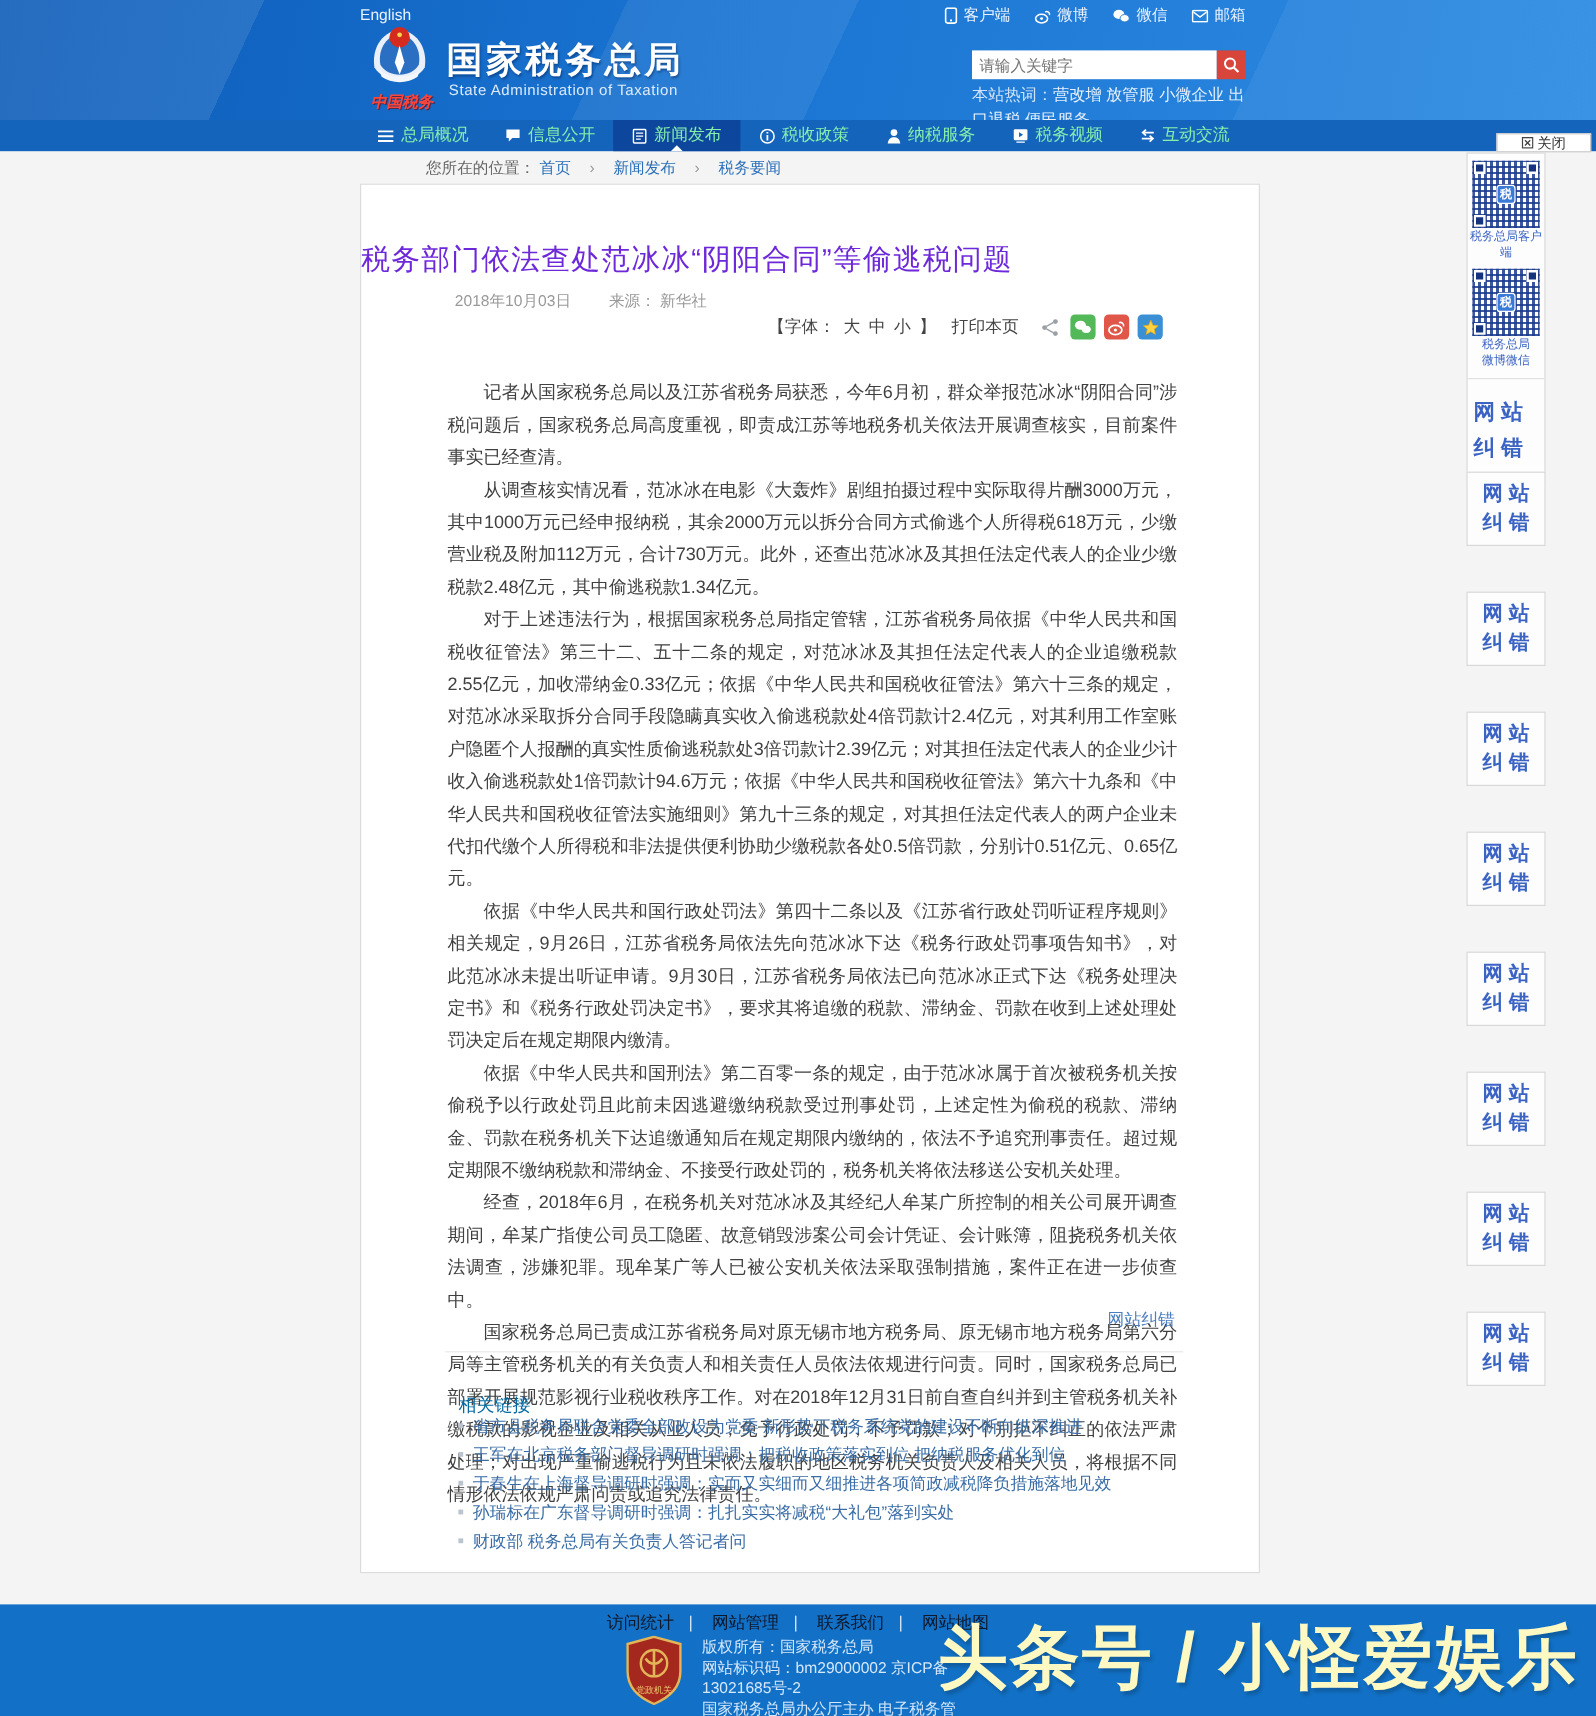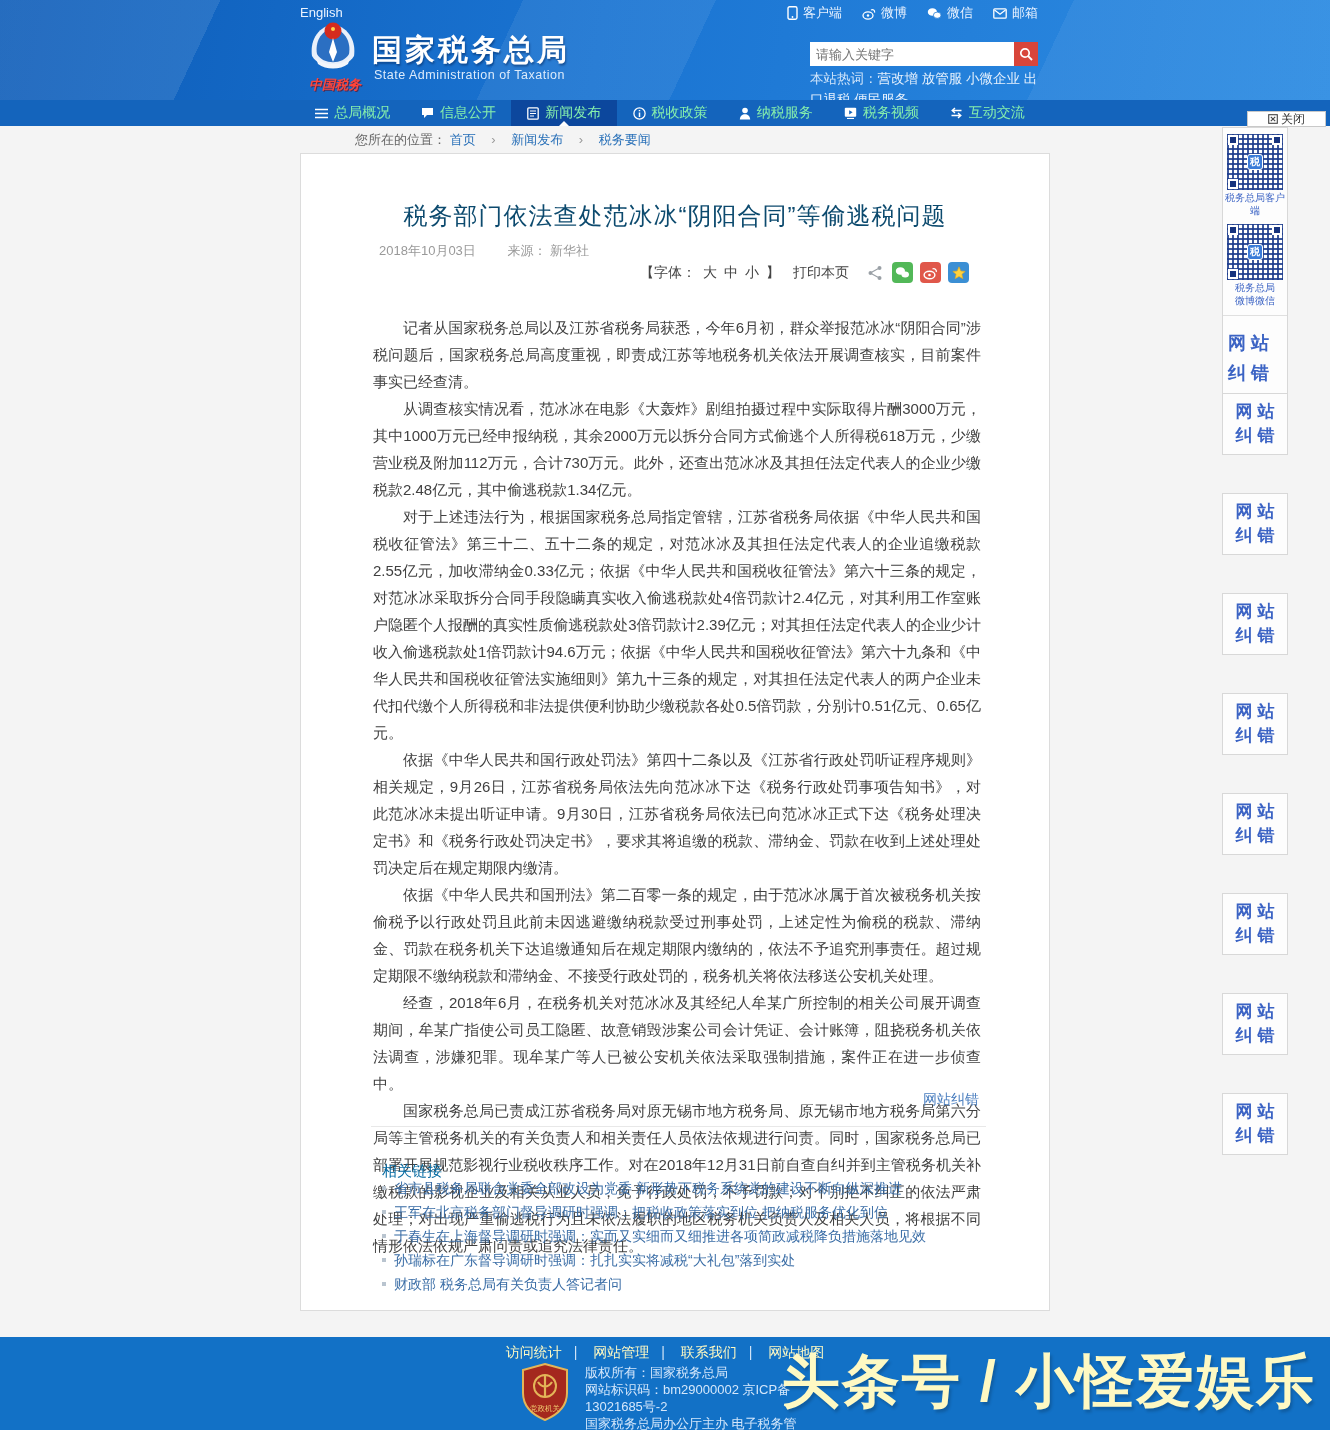--- a/index.html
+++ b/index.html
@@ -40,21 +40,21 @@
   .close-btn { position:absolute; left:1247px; top:111px; z-index:4; background:#fff; border:1px solid #c9c9c9;
     padding:0 20px; height:16px; display:flex; align-items:center; gap:3px; font-size:12px; color:#333; cursor:pointer; }
 
   
   .breadcrumb { position:absolute; left:355px; top:131px; font-size:13px; color:#666; }
   .breadcrumb a { color:#2970b8; text-decoration:none; cursor:pointer; }
   .breadcrumb .sep { color:#999; margin:0 12px; }
 
   
   .panel { position:absolute; left:300px; top:153px; width:750px; height:1158px; background:#fff; border:1px solid #dcdcdc; }
-  .article-title { position:absolute; top:46px; left:0; width:100%; text-align:center; font-size:24px; font-weight:400; color:#0c4a6e; letter-spacing:1px; }
+  .article-title { position:absolute; top:46px; left:0; width:100%; font-size:24px; font-weight:400; color:#6d28d9; letter-spacing:1px; }
   .article-meta { position:absolute; top:88px; left:78px; font-size:13px; color:#999; }
   .article-meta .src-label { margin-left:28px; }
   .toolbar { position:absolute; top:108px; right:80px; display:flex; align-items:center; gap:7px; font-size:14px; color:#444; }
   .toolbar .fsize { cursor:pointer; }
   .toolbar .print { margin-left:6px; margin-right:8px; cursor:pointer; }
   .share-ic { width:21px; height:21px; border-radius:4px; display:flex; align-items:center; justify-content:center; cursor:pointer; }
   .share-plain { background:transparent; }
   .share-wechat { background:#52b858; }
   .share-weibo { background:#e0574a; }
   .share-star { background:#3b8fd4; }
@@ -82,21 +82,21 @@
   .cor-inner { border-top:1px solid #e0e0e0; margin-top:3px; padding:12px 0 14px 0; }
   .cor-box { position:absolute; left:1222px; width:66px; height:62px; background:#fdfdfd; border:1px solid #d8d8d8;
     display:flex; flex-direction:column; align-items:center; justify-content:center; cursor:pointer; }
   .cor-line { color:#3b63c4; font-size:17px; line-height:24px; letter-spacing:5px; margin-left:5px; font-weight:bold; }
   .cor-inner .cor-line { font-size:18px; line-height:30px; }
   .cb1{top:393px;} .cb2{top:493px;} .cb3{top:593px;} .cb4{top:693px;} .cb5{top:793px;} .cb6{top:893px;} .cb7{top:993px;} .cb8{top:1093px;}
 
   
   .footer { position:absolute; left:0; top:1337px; width:1330px; height:93px; background:#1271c6; overflow:hidden; }
   .footer-links { position:absolute; top:7px; left:0; width:100%; text-align:center; color:#fff; font-size:14px; }
-  .footer-links a { color:#fef9c3; text-decoration:none; cursor:pointer; margin:0 8px; }
+  .footer-links a { color:#0f172a; text-decoration:none; cursor:pointer; margin:0 8px; }
   .footer-links .fsep { color:#cfe3f7; margin:0 4px; }
   .badge { position:absolute; left:520px; top:26px; }
   .footer-info { position:absolute; left:585px; top:27px; width:215px; font-size:13px; line-height:17px; color:#d4e7fb; }
   .watermark { position:absolute; right:14px; top:6px; font-size:58px; font-weight:bold; color:#fef9c3;
     text-shadow:2px 3px 3px rgba(0,0,0,.18); letter-spacing:2px; white-space:nowrap; }
   svg { display:block; }
 </style>
 </head>
 <body>
 

